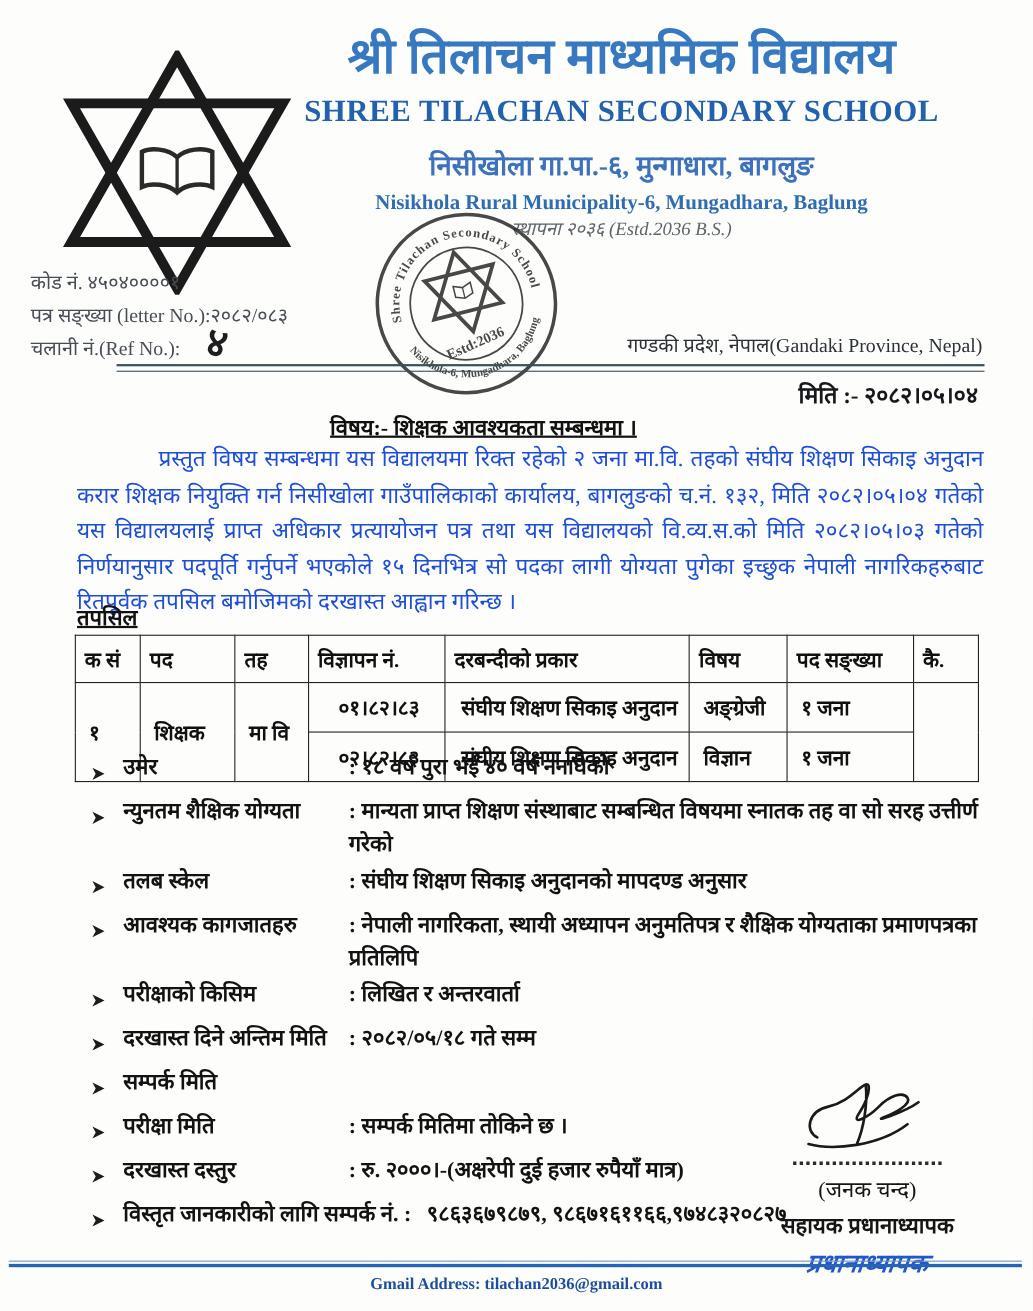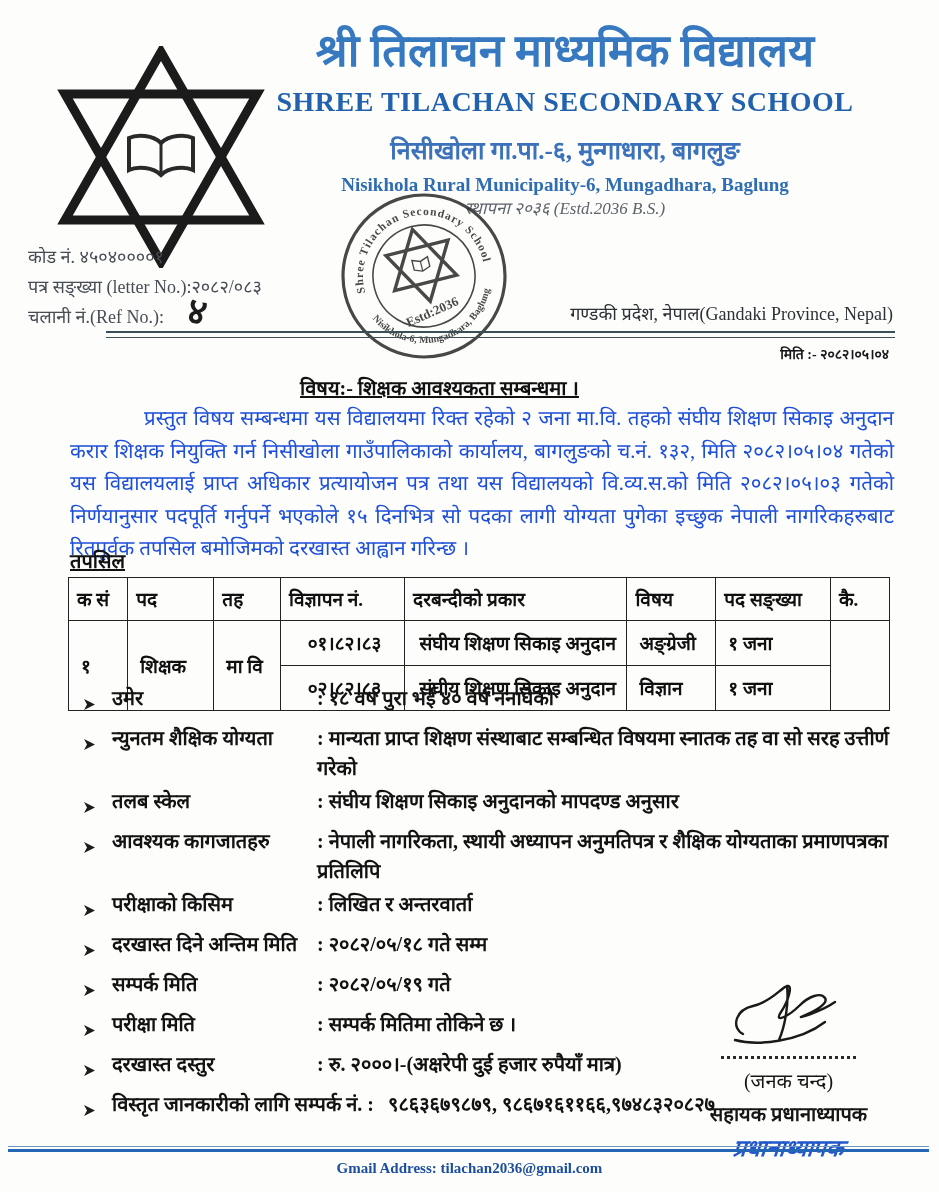--- a/index.html
+++ b/index.html
@@ -27,21 +27,21 @@
     font-size:36px;font-weight:bold;color:#1d1d1d;
     transform:rotate(14deg);
   }
   .province{position:absolute;right:46px;top:301px;font-size:18px;color:#2c3137;}
   
   .stamp{position:absolute;left:338px;top:190px;width:172px;height:172px;
          transform:rotate(-14deg);opacity:.87;}
   
   .double-rule{position:absolute;left:106px;right:44px;top:331px;height:4px;
     border-top:2.5px solid #39505a;border-bottom:1.6px solid #39505a;}
-  .date-line{position:absolute;right:50px;top:344px;font-size:14px;font-weight:bold;color:#16181b;}
+  .date-line{position:absolute;right:50px;top:344px;font-size:21px;font-weight:bold;color:#16181b;}
   .subject{position:absolute;left:0;right:60px;top:374px;text-align:center;
     font-size:20px;font-weight:bold;text-decoration:underline;color:#111;}
   
   .body-para{position:absolute;left:70px;top:402px;width:824px;
     font-size:20.5px;line-height:32.5px;text-align:justify;text-indent:74px;color:#1d4ed8;}
   .tapasil{position:absolute;left:70px;top:547px;font-size:20px;font-weight:bold;
     text-decoration:underline;color:#111;}
   
   .vacancy-table{position:absolute;left:68px;top:577px;width:822px;
     border-collapse:collapse;font-size:19px;font-weight:bold;color:#101010;}
@@ -218,21 +218,20 @@
           </svg></span>
       <span class="dlabel">दरखास्त दिने अन्तिम  मिति</span>
       <span class="dvalue">:  २०८२/०५/१८ गते सम्म</span>
     </div>
 
     <div class="detail-row">
       <span class="bullet"><svg width="15" height="15" viewBox="0 0 15 15">
             <path d="M2,2 L13,7.5 L2,13 L5,7.5 Z" fill="#1c1c1c"></path>
           </svg></span>
       <span class="dlabel">सम्पर्क मिति</span>
-      <span class="dvalue">: २०८२/०५/१९ गते</span>
     </div>
 
     <div class="detail-row">
       <span class="bullet"><svg width="15" height="15" viewBox="0 0 15 15">
             <path d="M2,2 L13,7.5 L2,13 L5,7.5 Z" fill="#1c1c1c"></path>
           </svg></span>
       <span class="dlabel">परीक्षा मिति</span>
       <span class="dvalue">: सम्पर्क मितिमा तोकिने छ ।</span>
     </div>
 

